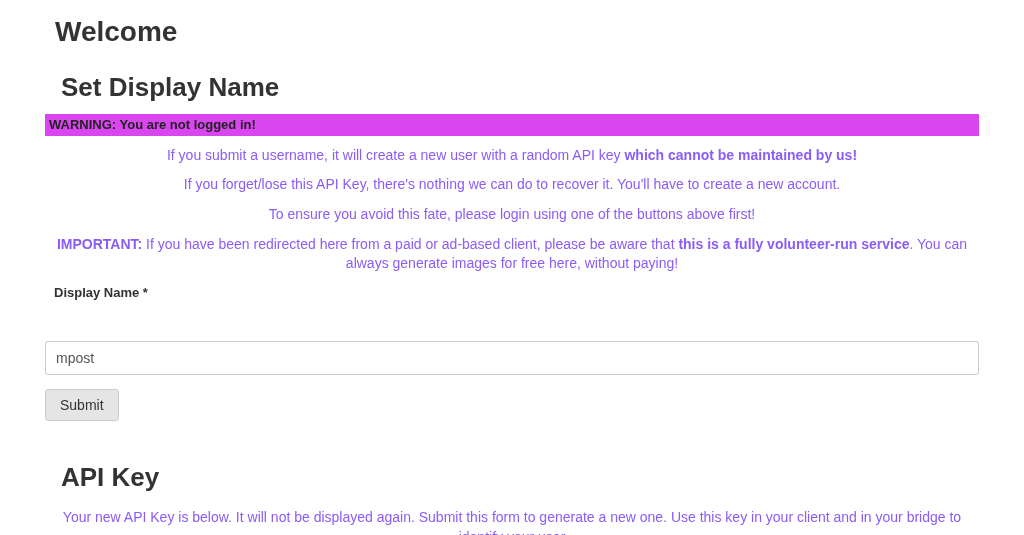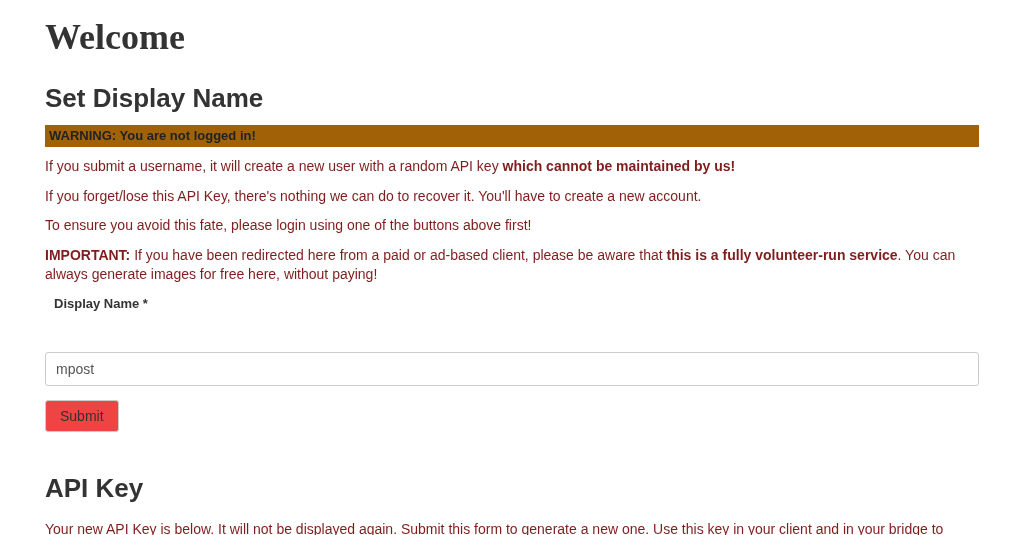--- a/index.html
+++ b/index.html
@@ -8,38 +8,38 @@
     body {
       margin: 0;
       padding: 12px 45px 20px 45px;
       font-family: Arial, Helvetica, sans-serif;
       color: #333;
       font-size: 14px;
       line-height: 1.4;
       background: #fff;
     }
     h1 {
-      font-size: 36px;
+      font-size: 28px;
       font-weight: 700;
       color: #333;
-      margin: 0 0 18px 0;
-      font-family: Liberation Serif, serif;
+      margin: 0 0 18px 10px;
     }
     h2 {
       font-size: 26px;
       font-weight: 700;
       color: #333;
-      margin: 0 0 8px 0;
+      margin: 0 0 8px 16px;
     }
     p {
       margin: 0 0 10px 0;
-      color: #7f1d1d;
+      color: #8b5cf6;
+      text-align: center;
     }
     .warning-bar {
-      background: #a16207;
+      background: #d946ef;
       color: #222;
       font-size: 13px;
       font-weight: 700;
       padding: 2px 4px;
       margin-bottom: 10px;
       width: 100%;
     }
     .bold {
       font-weight: 700;
     }
@@ -55,21 +55,21 @@
       border-radius: 3px;
       padding: 8px 10px;
       font-size: 14px;
       color: #555;
       margin-bottom: 14px;
       outline: none;
       margin-top: 33px;
     }
     .submit-btn {
       border: 1px solid #ccc;
-      background: #ef4444;
+      background: #e5e5e5;
       border-radius: 3px;
       padding: 7px 14px;
       font-size: 14px;
       color: #333;
       cursor: pointer;
       margin-bottom: 18px;
     }
     .api-key-desc {
       margin-top: 13px;
     }

